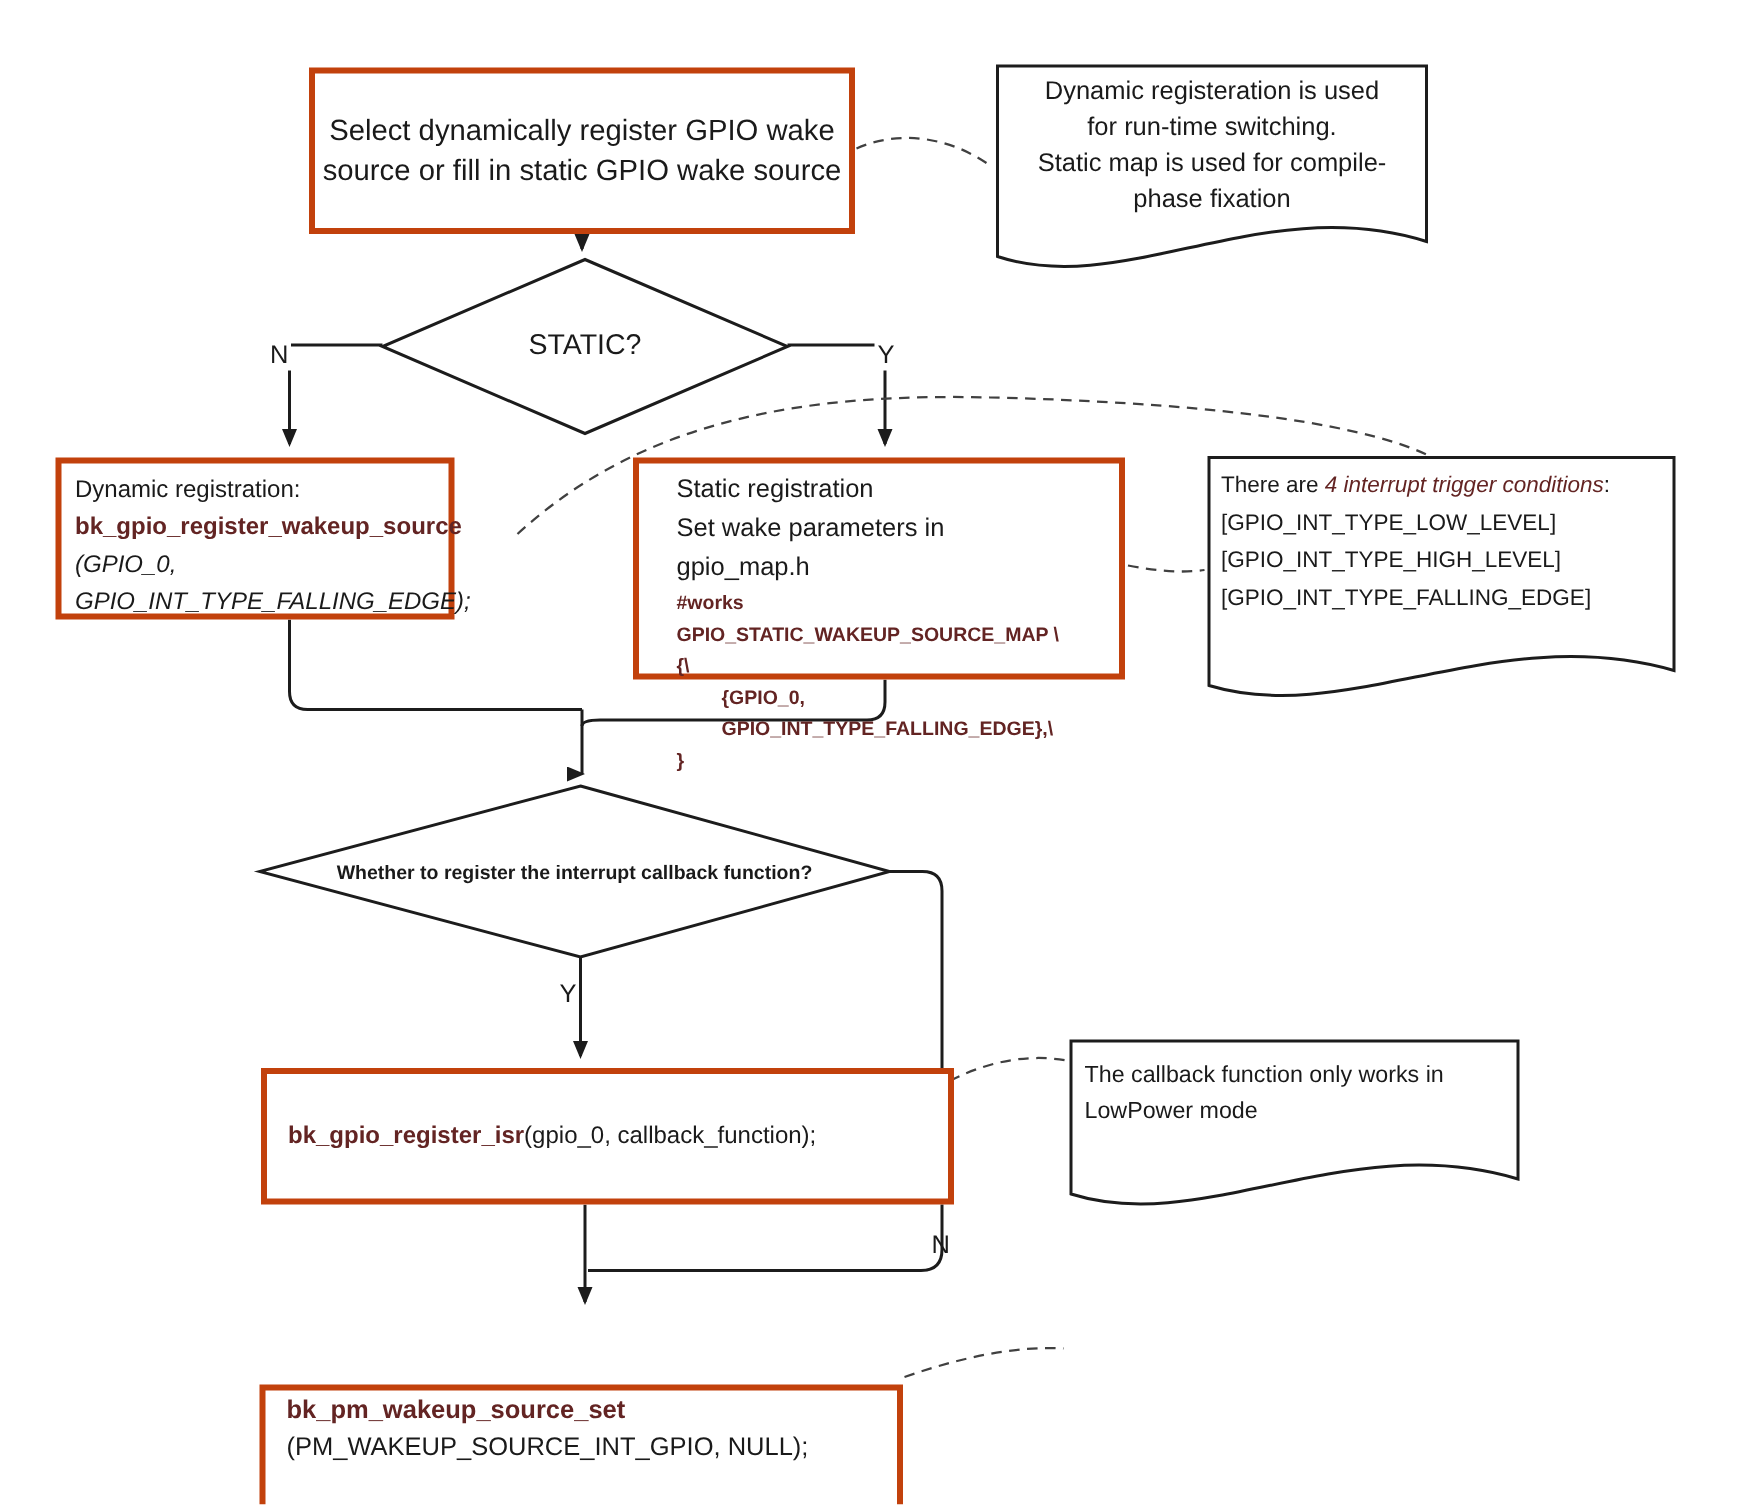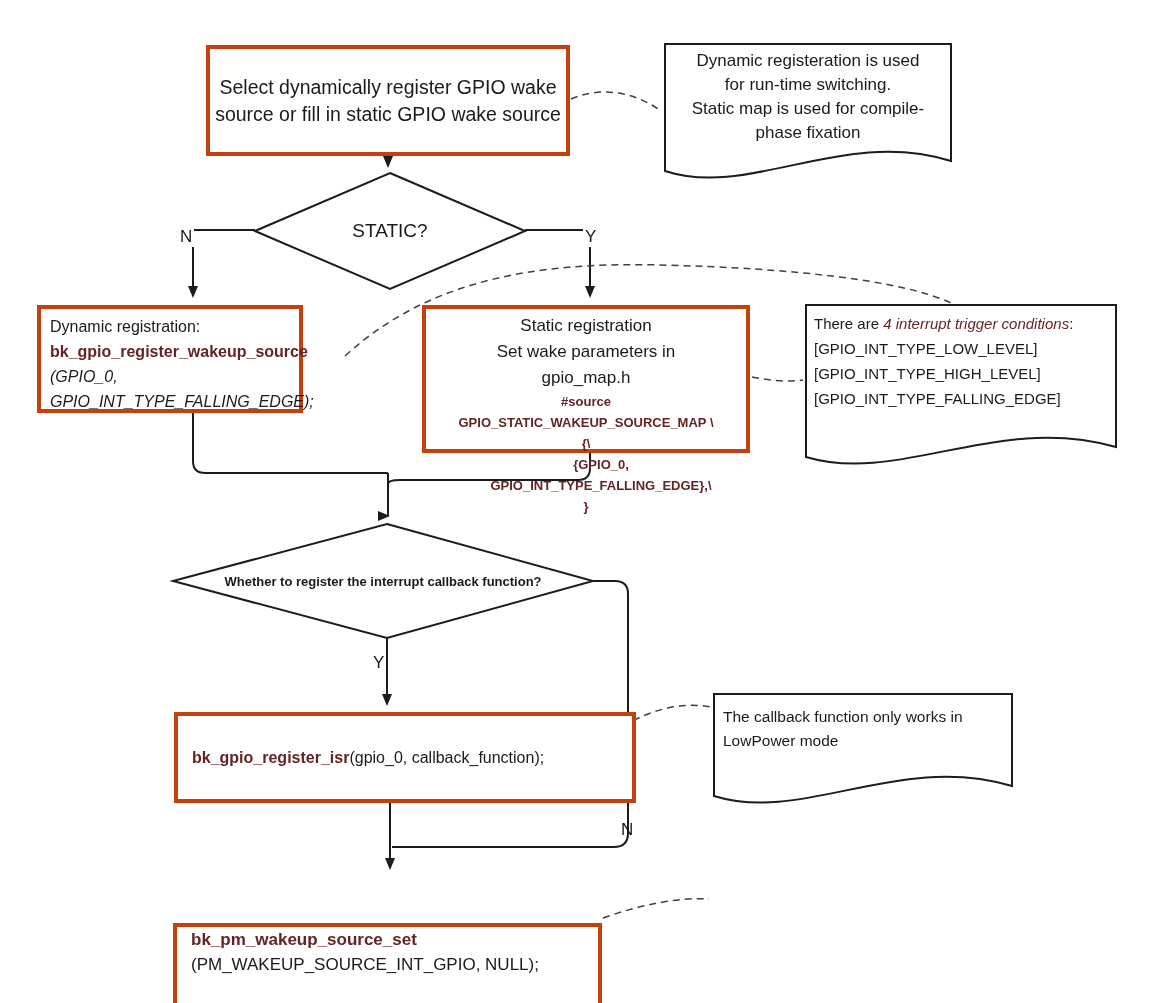--- a/index.html
+++ b/index.html
@@ -24,21 +24,21 @@
   #start-box{left:206px;top:45px;width:364px;height:111px;font-size:19.5px;line-height:27px;z-index:2;}
   
   #note1{left:664px;top:43px;width:288px;height:150px;z-index:2;}
   #note1 .note-text{padding:6px 6px 0;font-size:17px;line-height:24px;text-align:center;}
   
   #d1-label{left:255px;top:173px;width:270px;height:116px;font-size:19px;}
   #d2-label{left:173px;top:524px;width:420px;height:114px;font-size:13px;font-weight:bold;padding:0 34px;box-sizing:border-box;}
   
   #dyn-box{left:37px;top:305px;width:266px;height:108px;padding:5px 9px;font-size:16px;line-height:25px;z-index:2;}
   
-  #stat-box{left:422px;top:305px;width:328px;height:148px;padding:4px 25px;z-index:2;text-align:center;}
+  #stat-box{left:422px;top:305px;width:328px;height:148px;padding:4px 25px;z-index:2;}
   #stat-box .t{font-size:17px;line-height:26px;}
   #stat-box .c{font-size:13px;line-height:21px;font-weight:bold;color:#632423;}
   #stat-box .indent{padding-left:30px;}
   
   #note2{left:805px;top:304px;width:312px;height:175px;z-index:2;}
   #note2 .note-text{padding:7px 9px 0;font-size:15px;line-height:25px;}
   
   #isr-box{left:174px;top:712px;width:462px;height:91px;padding-left:14px;display:flex;align-items:center;font-size:16px;z-index:2;}
   
   #note3{left:713px;top:693px;width:300px;height:125px;z-index:2;}
@@ -119,21 +119,21 @@
   <div id="dyn-box" class="shape box">
     <div>Dynamic registration:</div>
     <div class="maroon">bk_gpio_register_wakeup_source</div>
     <div class="italic">(GPIO_0,</div>
     <div class="italic">GPIO_INT_TYPE_FALLING_EDGE);</div>
   </div>
 
   <div id="stat-box" class="shape box">
     <div class="t">Static registration</div>
     <div class="t">Set wake parameters in gpio_map.h</div>
-    <div class="c">#source GPIO_STATIC_WAKEUP_SOURCE_MAP  \</div>
+    <div class="c">#works GPIO_STATIC_WAKEUP_SOURCE_MAP  \</div>
     <div class="c">{\</div>
     <div class="c indent">{GPIO_0, GPIO_INT_TYPE_FALLING_EDGE},\</div>
     <div class="c">}</div>
   </div>
 
   <div id="note2" class="shape" style="background:transparent;">
     <svg width="312" height="175">
       <path d="M1,1 H311 V143 C193,109 94,181 1,153 Z" fill="#fff" stroke="#1c1c1c" stroke-width="2"></path>
     </svg>
     <div class="note-text">

